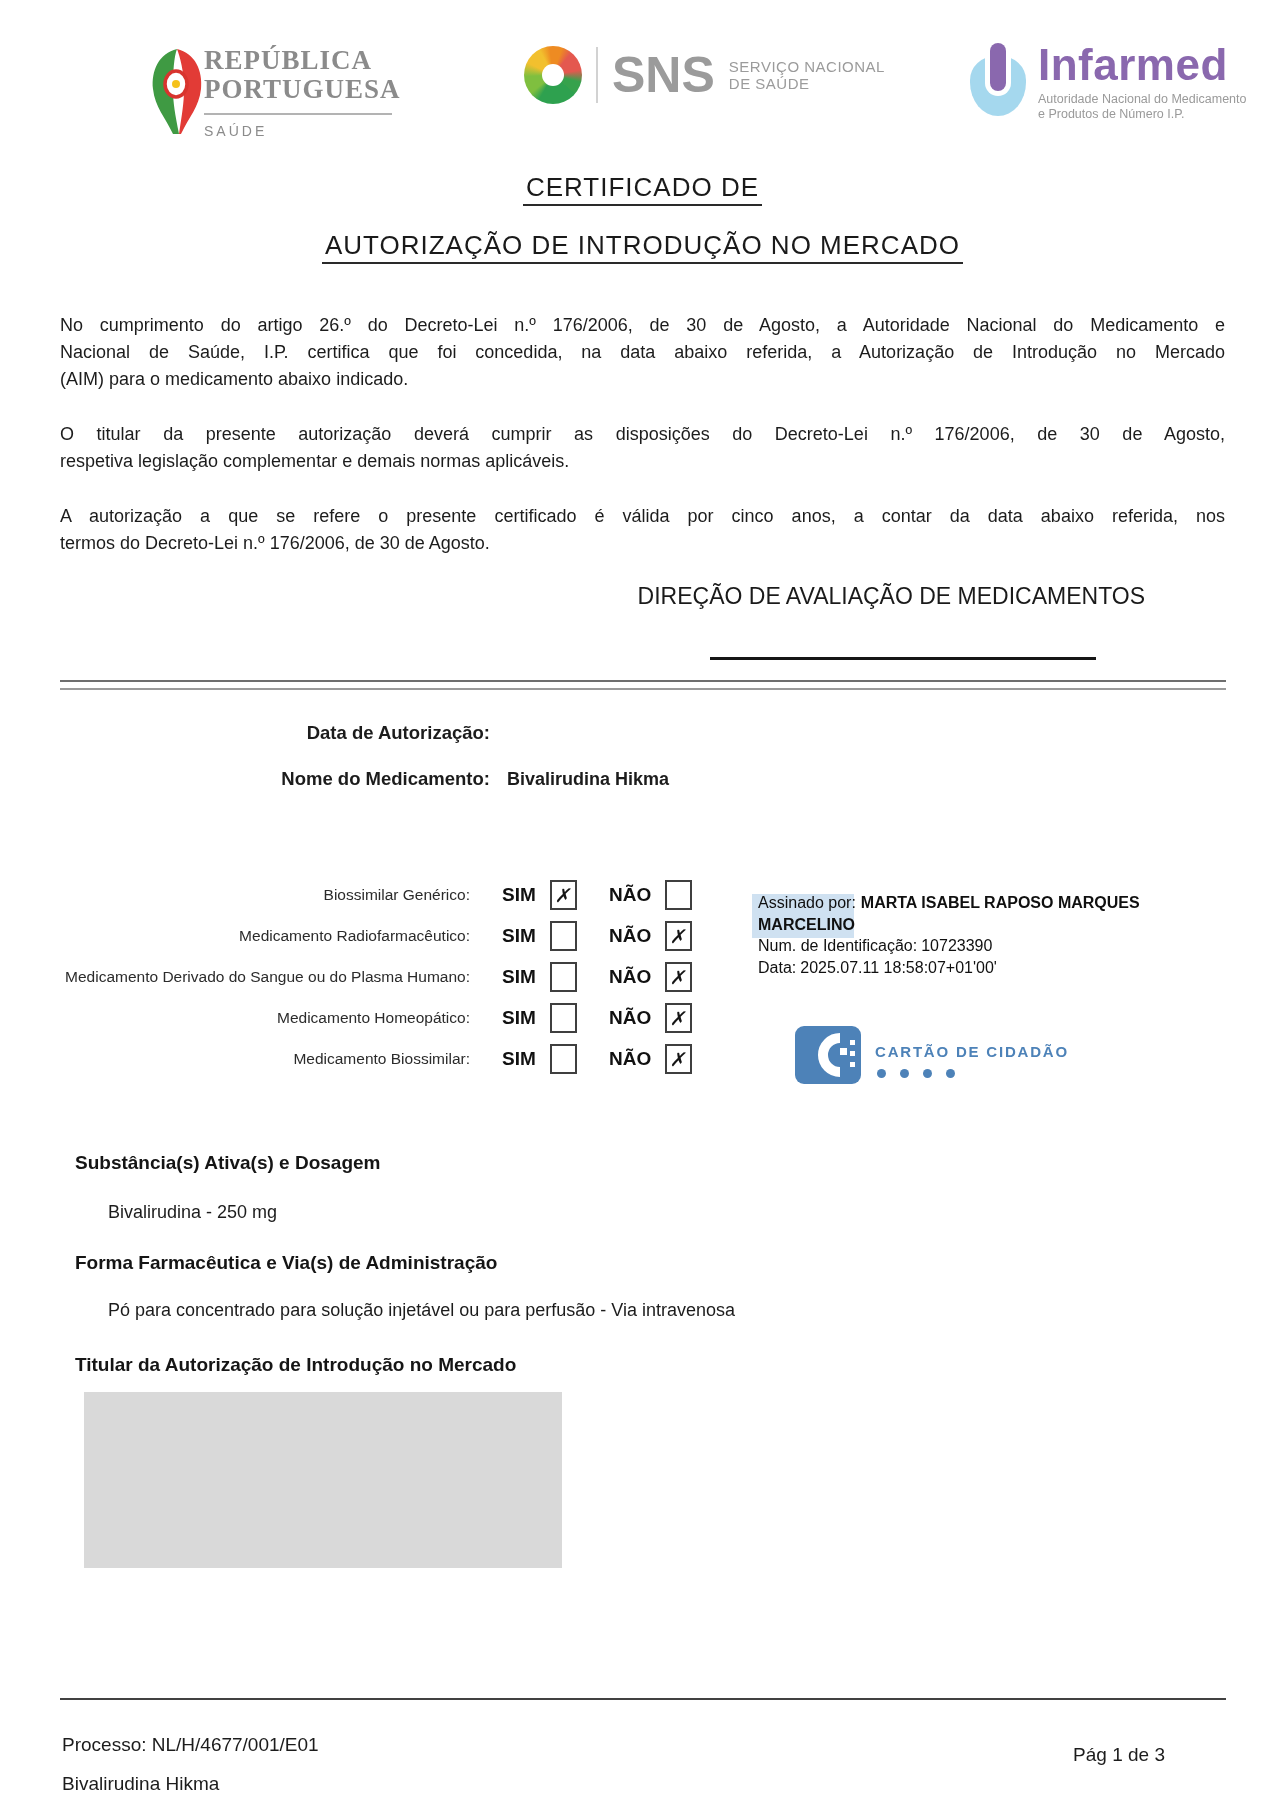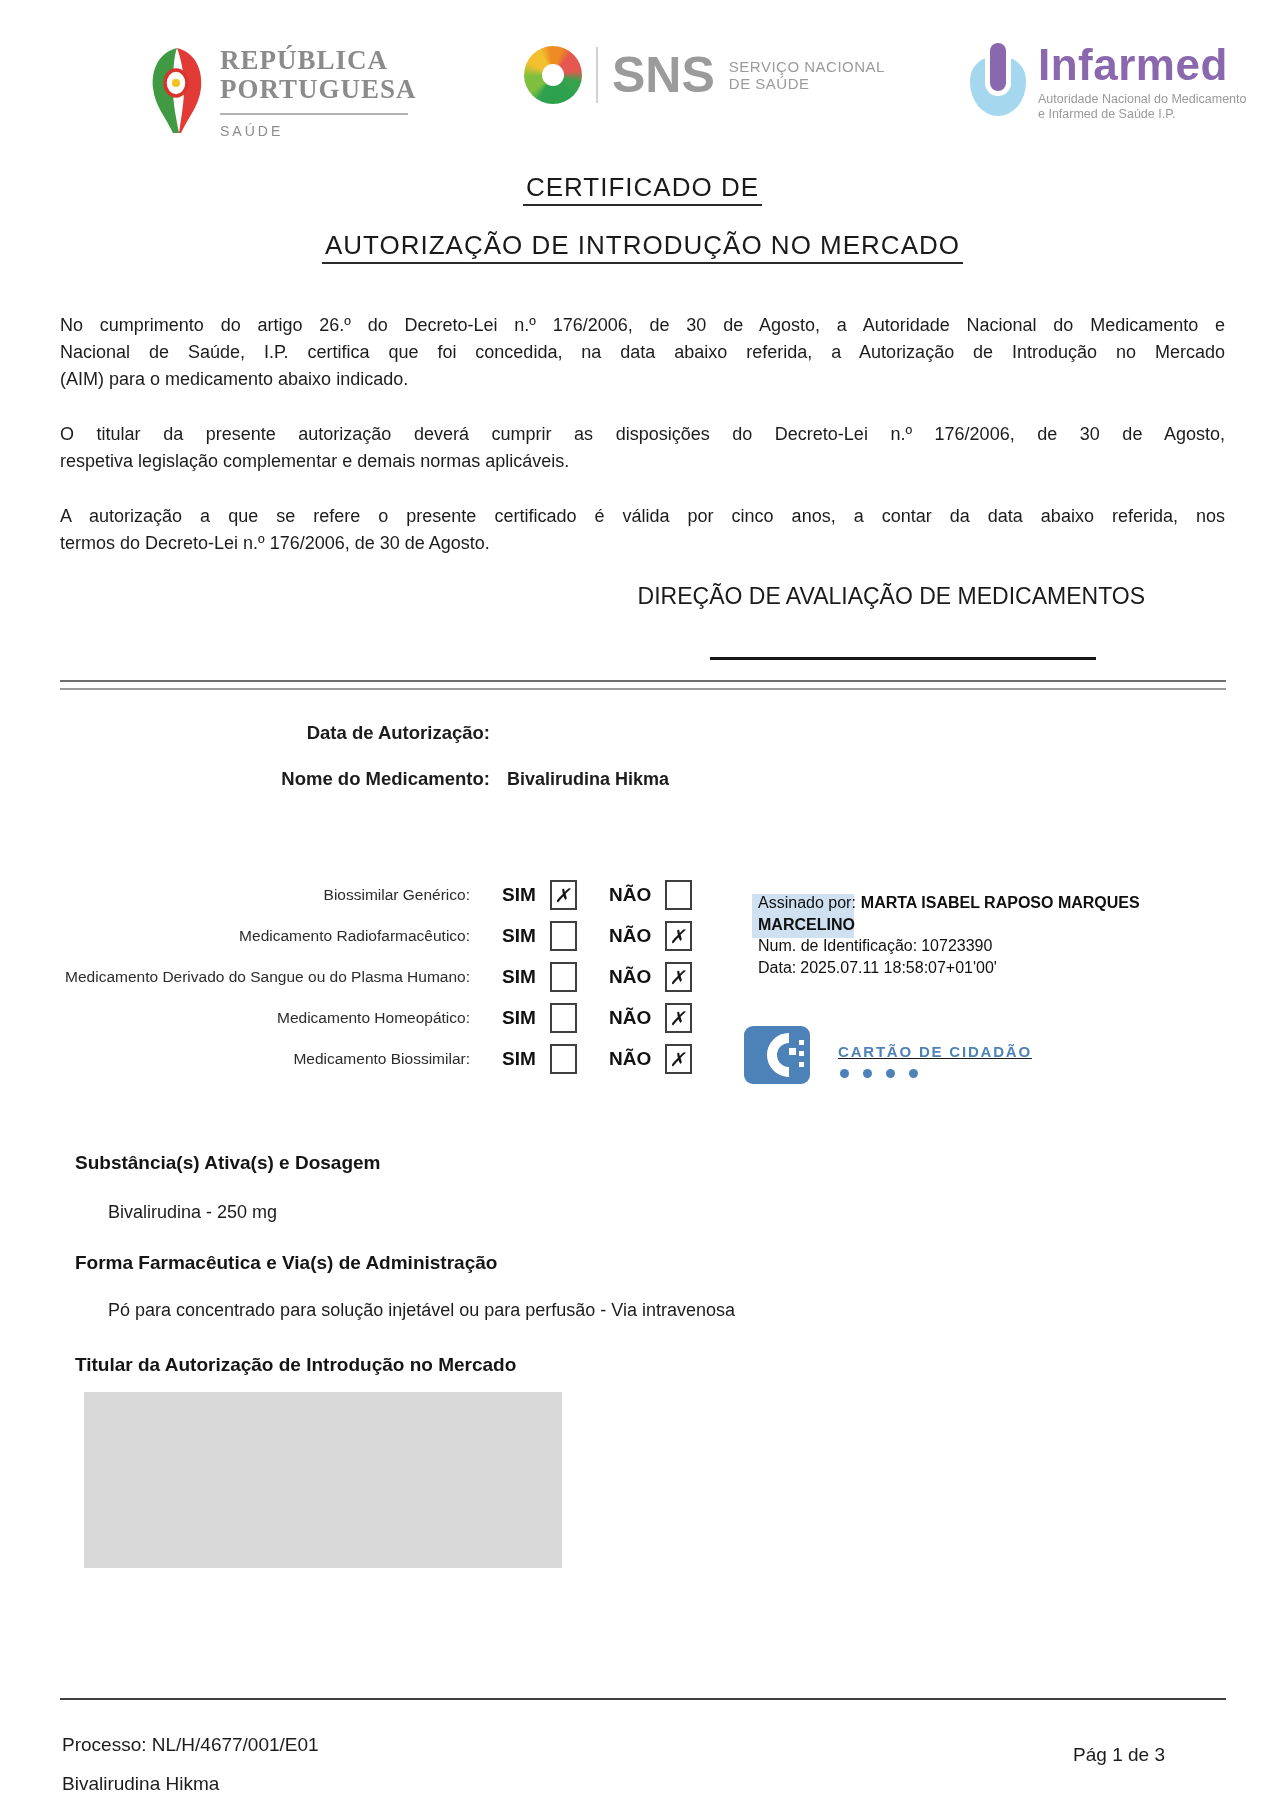--- a/index.html
+++ b/index.html
@@ -4,21 +4,21 @@
 <style>
   * { margin:0; padding:0; box-sizing:border-box; }
   html,body { background:#ffffff; }
   .page {
     position:relative; width:1280px; height:1812px; background:#ffffff;
     font-family:"Liberation Sans", sans-serif; color:#1c1c1c; overflow:hidden;
   }
   .abs { position:absolute; }
 
   
-  .logo-rp { display:flex; gap:16px; align-items:flex-start; }
+  .logo-rp { display:flex; align-items:center; }
   .rp-text { color:#8b8b8b; }
   .rp-name { font-family:"Liberation Serif", serif; font-weight:bold; font-size:27px; line-height:29px; letter-spacing:1px; }
   .rp-rule { width:188px; height:2px; background:#b3b3b3; margin-top:9px; }
   .rp-sub { font-size:14px; letter-spacing:3px; margin-top:8px; color:#8b8b8b; }
 
   .logo-sns { display:flex; align-items:center; gap:14px; }
   .sns-swirl { width:58px; height:58px; border-radius:50%; position:relative;
     background:conic-gradient(from 130deg, #2ea14f 0 22%, #7fbf3f 28% 38%, #f2c02e 46% 56%, #ee8b22 62% 69%, #e4584f 75% 86%, #36a24c 93% 100%); }
   .sns-swirl::after { content:""; position:absolute; left:50%; top:50%; width:22px; height:22px;
     margin:-11px 0 0 -11px; border-radius:50%; background:#ffffff; }
@@ -71,21 +71,21 @@
   .cb-box .mark { font-family:"DejaVu Sans", sans-serif; font-size:19px; color:#141414;
     transform:skewX(-12deg); line-height:26px; }
 
   
   .sig-highlight { left:752px; top:894px; width:102px; height:44px; background:#c7dcef; opacity:0.85; }
   .sig-block { left:758px; top:892px; width:420px; font-size:16px; line-height:21.5px; color:#101010; }
   .sig-name { font-weight:bold; margin-left:5px; }
   .sig-val { margin-left:4px; }
 
   
-  .cc { left:744px; top:1026px; display:flex; gap:28px;text-decoration:underline; }
+  .cc { left:795px; top:1026px; display:flex; gap:14px; }
   .cc-right { padding-top:17px; }
   .cc-text { font-size:15px; font-weight:bold; letter-spacing:1.8px; color:#4d82b8; }
   .cc-dots { display:flex; gap:14px; margin-top:9px; padding-left:2px; }
   .cc-dot { width:9px; height:9px; border-radius:50%; background:#4d82b8; }
 
   
   .sec-heading { left:75px; font-size:19px; font-weight:bold; color:#151515; }
   .sec-value { left:108px; font-size:18px; color:#1c1c1c; }
   .redact-box { left:84px; top:1392px; width:478px; height:176px; background:#d9d9d9; }
 
@@ -130,21 +130,21 @@
   </div>
 
   <div class="abs logo-inf" style="left:970px; top:42px;justify-content:space-between;">
     <div class="inf-blob">
       <div class="inf-rod"></div>
     </div>
     <div>
       <div class="inf-name">Infarmed</div>
       <div class="inf-cap">
         <div>Autoridade Nacional do Medicamento</div>
-        <div>e Infarmed de Saúde I.P.</div>
+        <div>e Produtos de Número I.P.</div>
       </div>
     </div>
   </div>
 
   <div class="abs titles">
     <div class="title-line"><span>CERTIFICADO DE</span></div>
     <div class="title-line"><span>AUTORIZAÇÃO DE INTRODUÇÃO NO MERCADO</span></div>
   </div>
 
   <div class="abs paras" id="paras-host">

